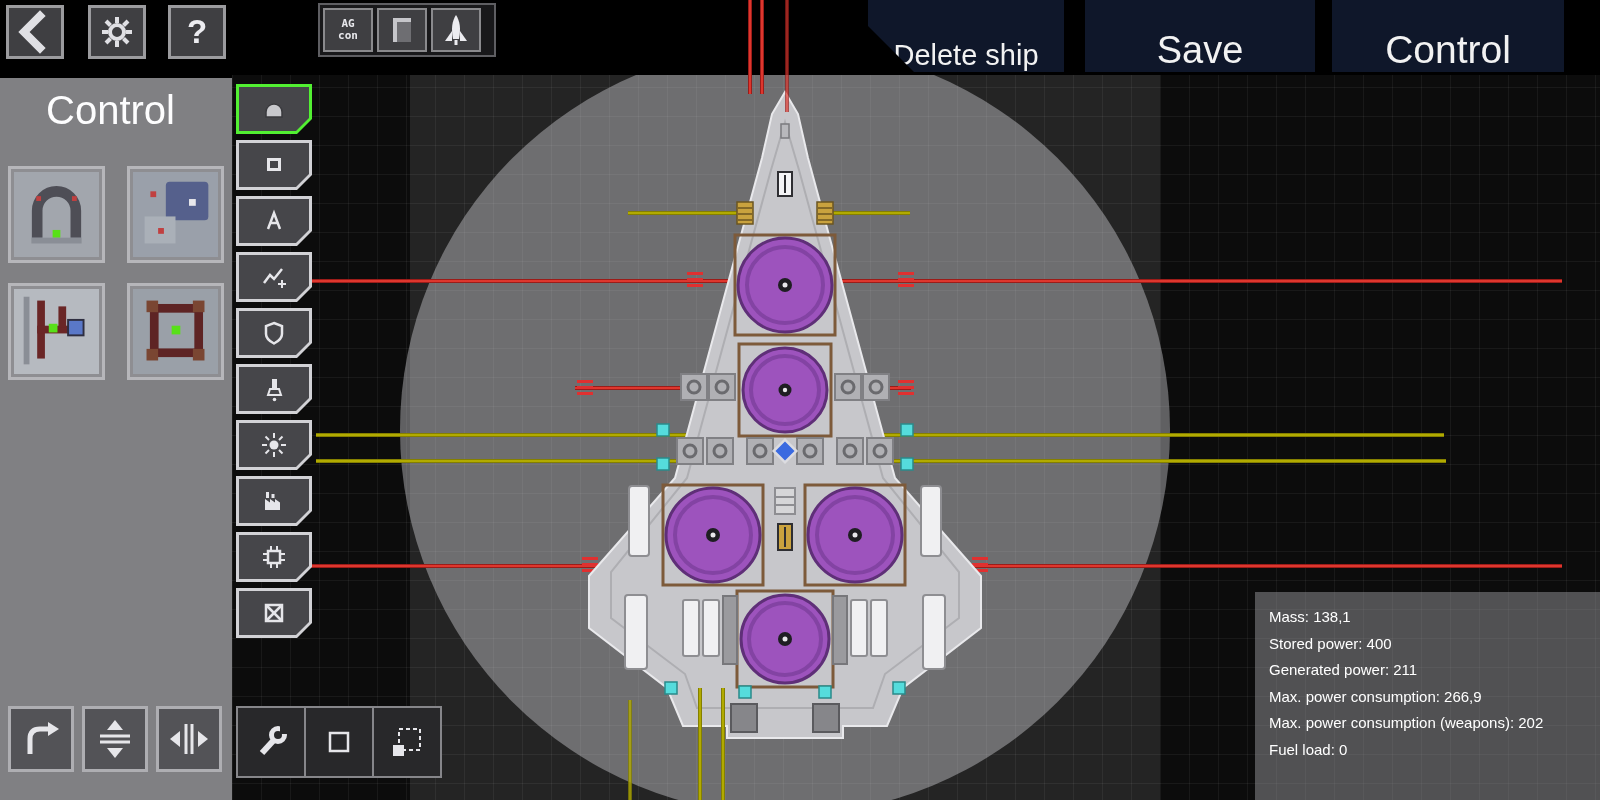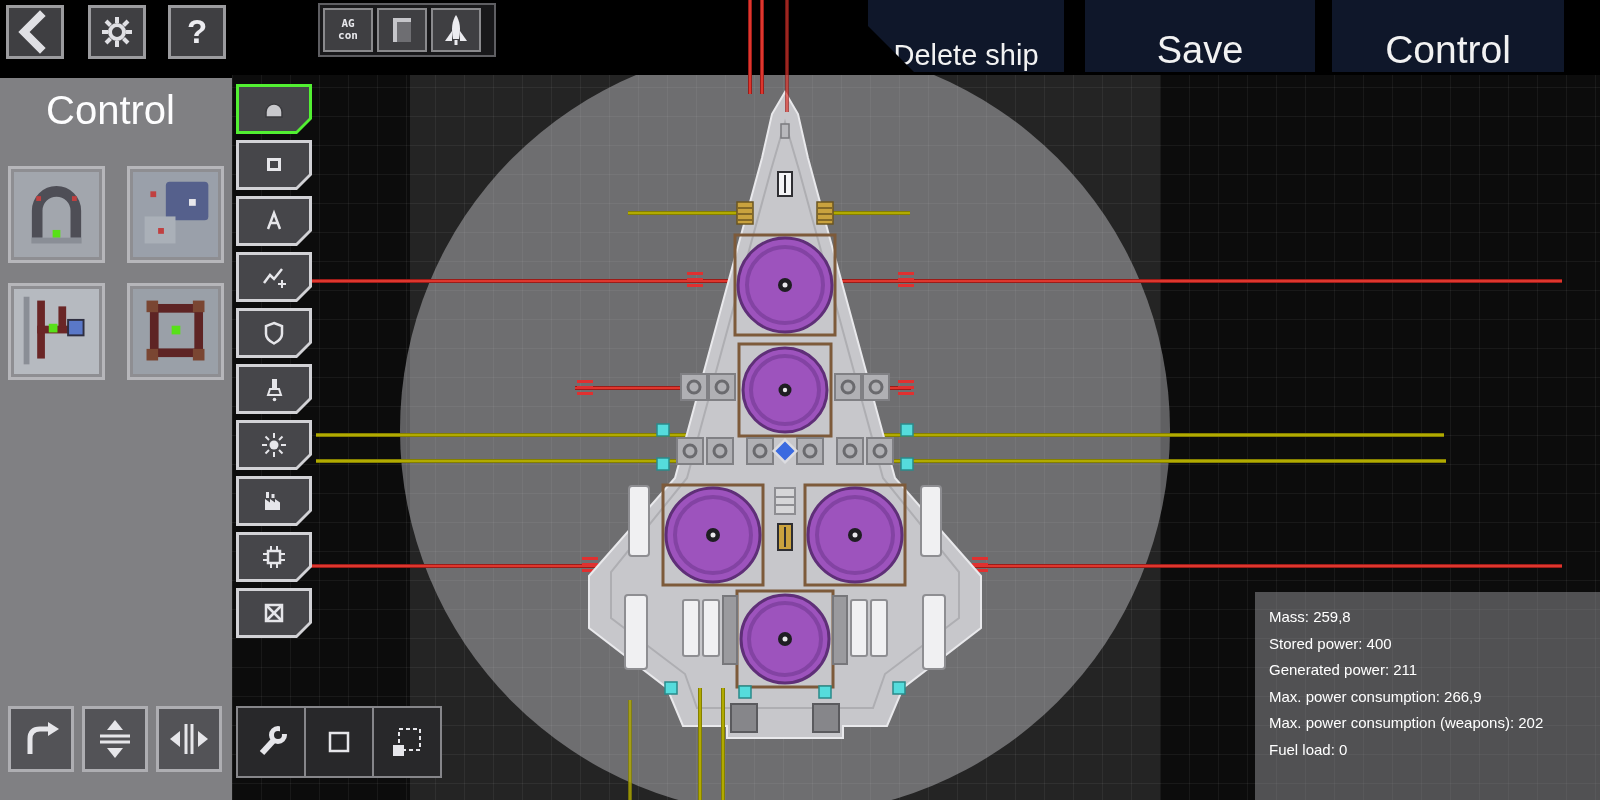--- a/index.html
+++ b/index.html
@@ -243,21 +243,21 @@
     <div class="topstrip"></div>
 
     <div class="vline red" style="left:516px;top:0;height:94px;"></div>
     <div class="vline red" style="left:528px;top:0;height:94px;"></div>
     <div class="vline red" style="left:553px;top:0;height:112px;opacity:.7;"></div>
     <div class="vline yellow" style="left:466px;top:688px;height:112px;"></div>
     <div class="vline yellow" style="left:489px;top:688px;height:112px;"></div>
     <div class="vline yellow" style="left:396px;top:700px;height:100px;opacity:.8;"></div>
 
     <div class="stats">
-      <div>Mass: 259,8</div>
+      <div>Mass: 138,1</div>
       <div>Stored power: 400</div>
       <div>Generated power: 211</div>
       <div>Max. power consumption: 266,9</div>
       <div>Max. power consumption (weapons): 202</div>
       <div>Fuel load: 0</div>
     </div>
   </div>
 
   <div class="leftbg"></div>
   <div class="sqbtn tl-back">

